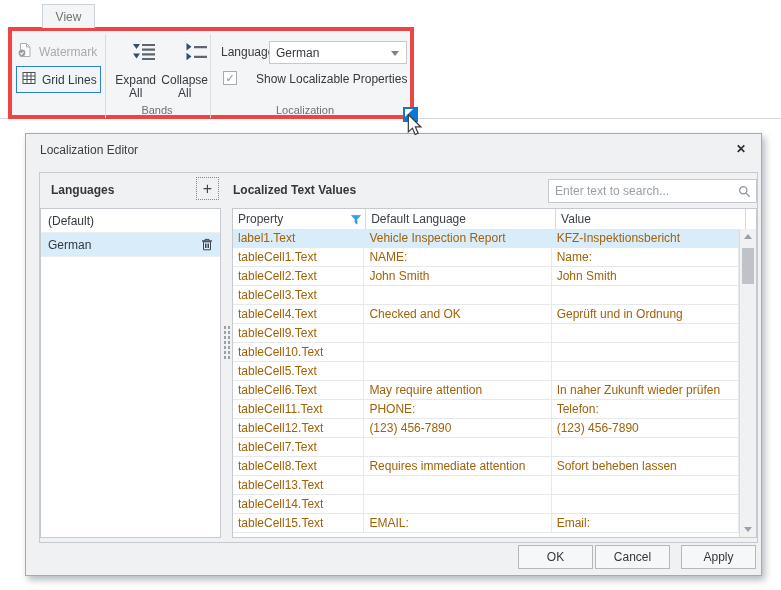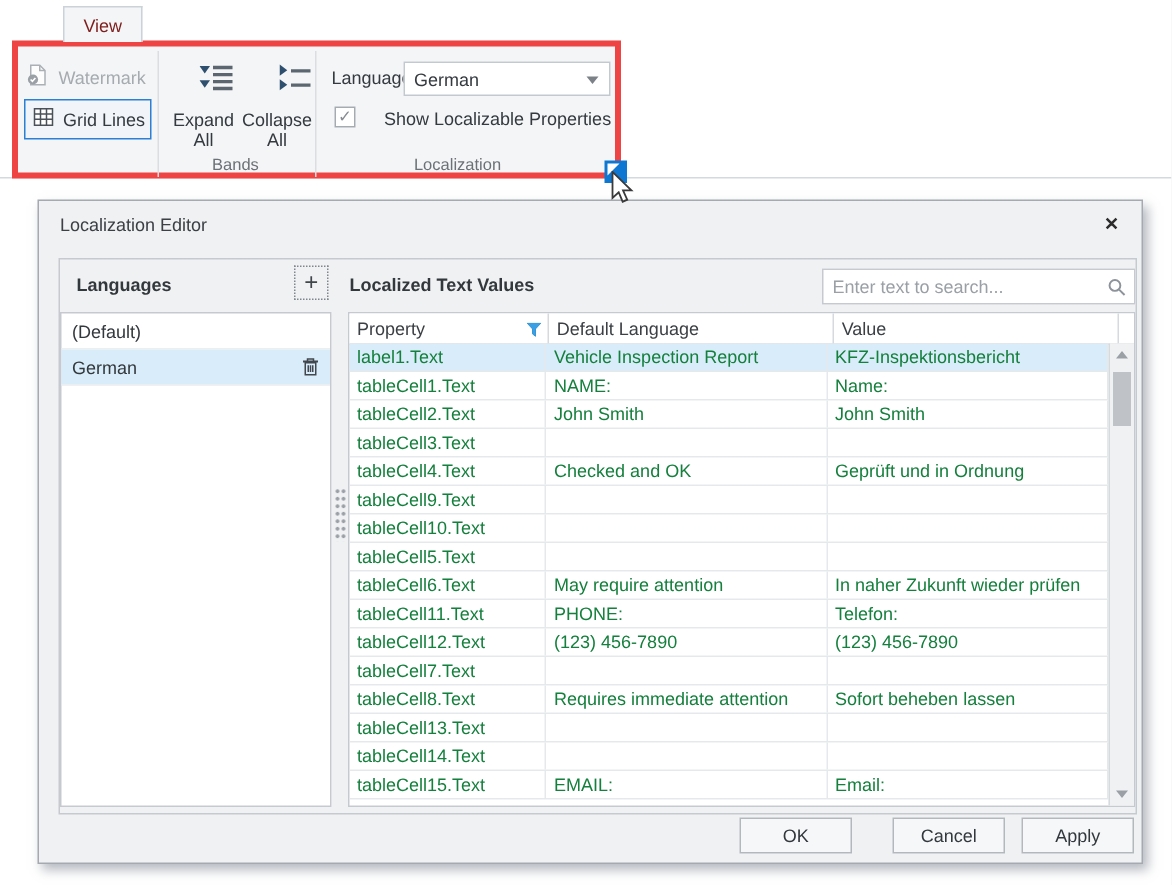--- a/index.html
+++ b/index.html
@@ -7,21 +7,21 @@
     width:781px; height:590px; position:relative; overflow:hidden;
     background:#ffffff; font-family:"Liberation Sans", sans-serif; font-size:12px;
     -webkit-font-smoothing:antialiased;
   }
   .abs { position:absolute; }
 
   
   .ribbon-tab {
     left:42px; top:4px; width:53px; height:24px; z-index:2;
     background:#f4f5f6; border:1px solid #ccd2d9; border-bottom:none;
-    color:#7f1d1d; display:flex; align-items:center; justify-content:center;
+    color:#737373; display:flex; align-items:center; justify-content:center;
     box-sizing:border-box;
   }
   .ribbon-body {
     left:8px; top:27px; width:406px; height:92px;
     background:#f4f5f6; border:4px solid #ef4444; box-sizing:border-box; z-index:1;
   }
   .ribbon-baseline { left:0; top:118px; width:781px; height:1px; background:#d4d9df; }
   .vsep { top:3px; width:1px; height:84px; background:#dadde1; }
   .small-btn { display:flex; align-items:center; gap:6px; color:#343a40; }
   .small-btn.disabled { color:#a6abb0; }
@@ -89,32 +89,32 @@
 
   .grid { left:192px; top:35px; width:525px; height:330px; background:#fff; border:1px solid #c6cad0; box-sizing:border-box; }
   .grid-header { height:20px; display:flex; border-bottom:1px solid #c9cdd2; background:#fff; }
   .gh-cell { box-sizing:border-box; border-right:1px solid #d6dade; padding:3px 5px 0 5px; color:#3c4045; position:relative; white-space:nowrap; overflow:hidden; }
   .gh-fill { flex:1; border-right:none; }
   .c0 { width:136px; } .c1 { width:194px; } .c2 { width:194px; }
   .funnel { position:absolute; right:4px; top:5px; }
   .grid-rows { position:absolute; top:20px; left:0; right:17px; bottom:0; overflow:hidden; }
   .grid-row { height:19px; display:flex; border-bottom:1px solid #e6e9ec; box-sizing:border-box; }
   .grid-row.selected { background:#d9ecf9; }
-  .g-cell { box-sizing:border-box; border-right:1px solid #e6e9ec; padding:2px 0 0 5px; color:#15803d; white-space:nowrap; overflow:hidden; }
+  .g-cell { box-sizing:border-box; border-right:1px solid #e6e9ec; padding:2px 0 0 5px; color:#a16207; white-space:nowrap; overflow:hidden; }
   .scrollbar { position:absolute; top:20px; right:0; width:17px; bottom:0; background:#f0f1f3; border-left:1px solid #d6dade; box-sizing:border-box; }
   .sb-btn { position:absolute; left:0; width:16px; height:15px; display:flex; align-items:center; justify-content:center; }
   .tri-up { width:0; height:0; border-left:4px solid transparent; border-right:4px solid transparent; border-bottom:5px solid #9aa0a6; }
   .tri-down { width:0; height:0; border-left:4px solid transparent; border-right:4px solid transparent; border-top:5px solid #9aa0a6; }
   .sb-thumb { position:absolute; left:2px; width:12px; top:19px; height:36px; background:#bfc3c8; }
 
   .dlg-btn {
     top:411px; width:75px; height:24px; border:1px solid #b4b8bd; background:#f6f7f9;
     box-sizing:border-box; display:flex; align-items:center; justify-content:center; color:#33383d;
   }
-  .btn-ok { left:467px; } .btn-cancel { left:569px; } .btn-apply { left:655px; }
+  .btn-ok { left:492px; } .btn-cancel { left:569px; } .btn-apply { left:655px; }
 
   .cursor { left:405px; top:114px; z-index:20; }
 </style>
 </head>
 <body>
 
 <div class="abs" style="inset:0;">
 
   <div class="abs ribbon-tab">View</div>
   <div class="abs ribbon-baseline"></div>

